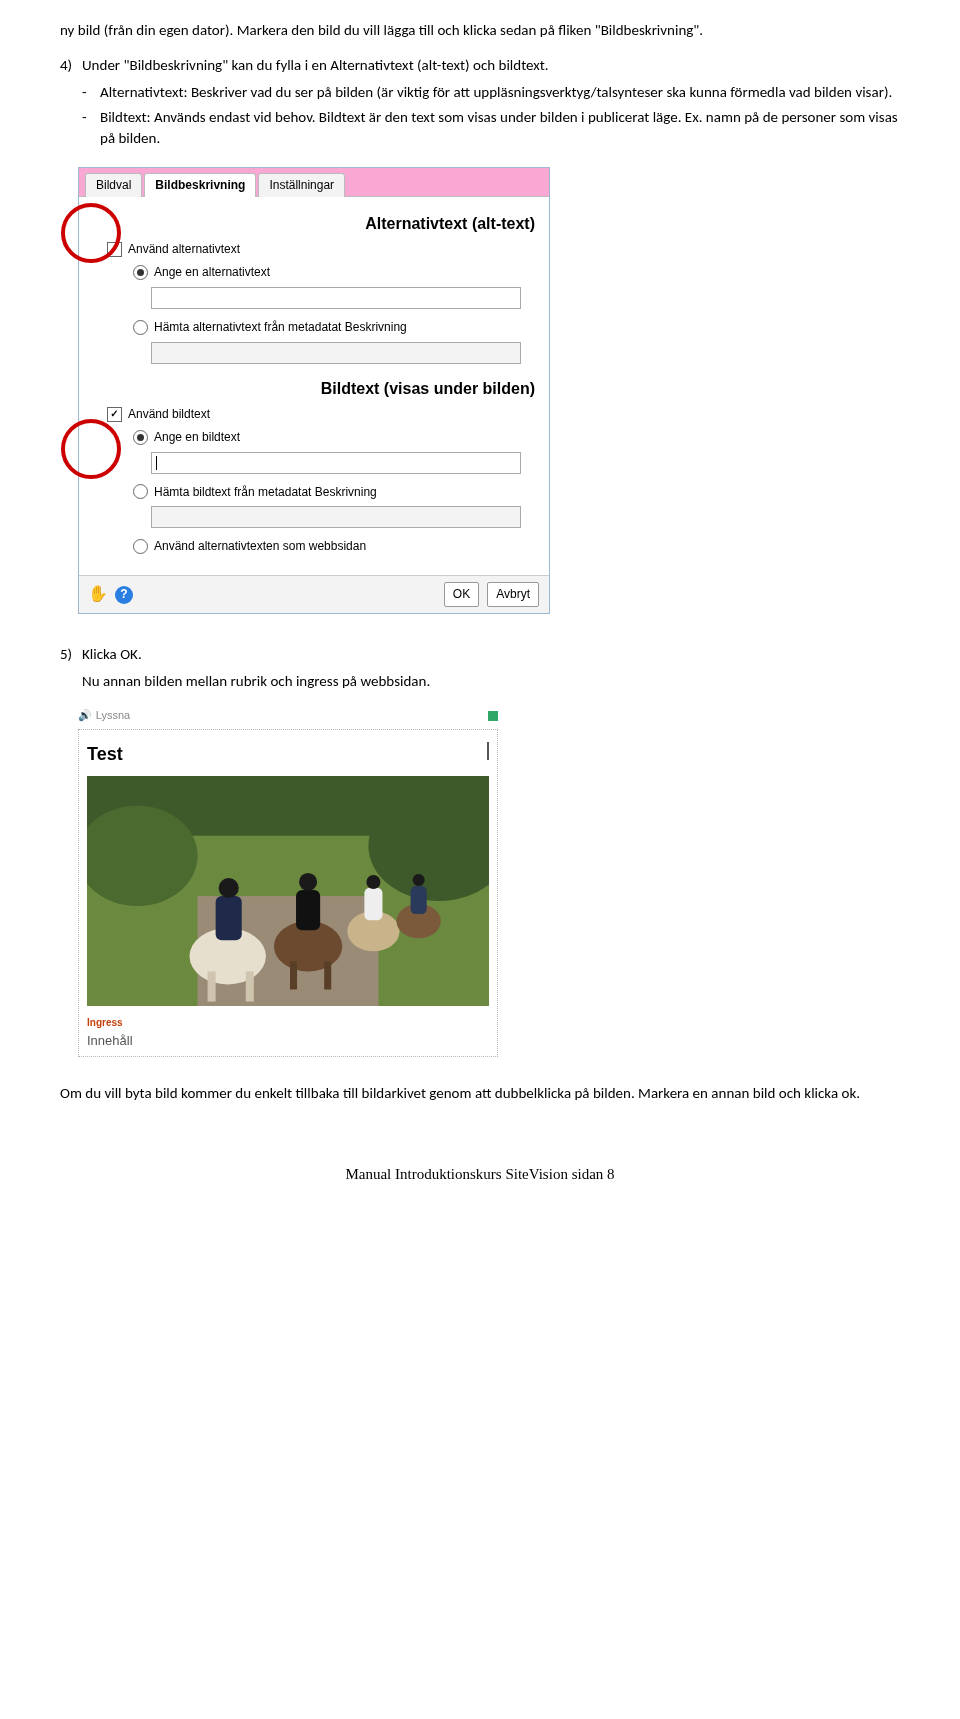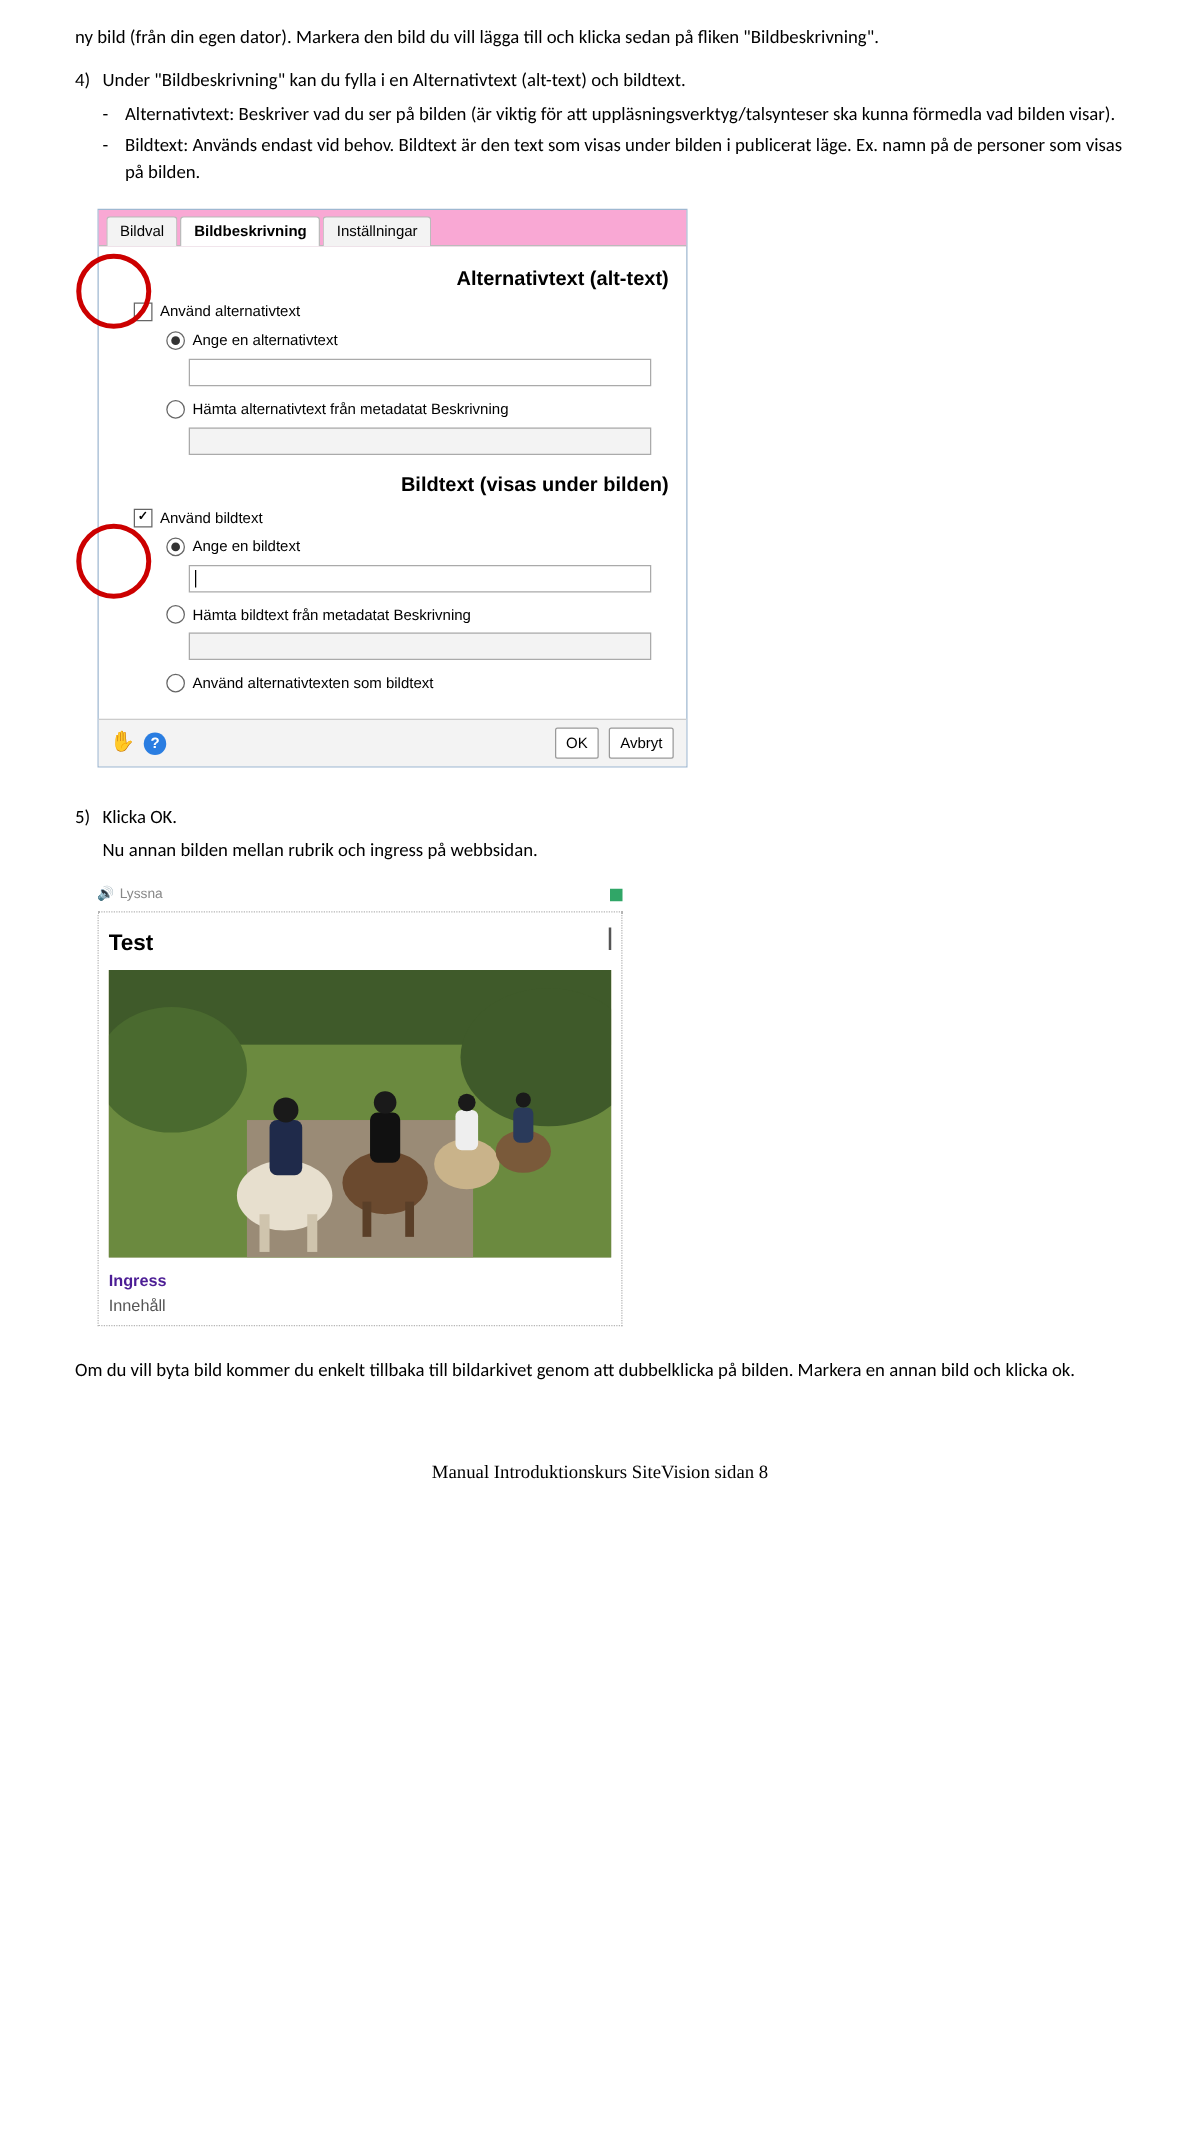--- a/index.html
+++ b/index.html
@@ -186,21 +186,21 @@
   .wp-title { font-size: 18px; font-weight: bold; margin: 4px 0 8px 0; display:flex; justify-content:space-between;}
   .wp-title .bar { width:2px; height:18px; background:#555;}
   .wp-photo {
     width: 100%;
     height: 230px;
     background: #6b7a3f;
     overflow: hidden;
     position: relative;
   }
   .wp-photo svg { width: 100%; height: 100%; display:block;}
-  .wp-ingress { font-size: 13px; font-weight: bold; margin: 10px 0 2px 0; color:#4c1d95;}
+  .wp-ingress { font-size: 10px; font-weight: bold; margin: 10px 0 2px 0; color:#c2410c;}
   .wp-innehall { font-size: 13px; color: #555; margin: 0 0 2px 0; }
 
   .footer {
     text-align: center;
     font-family: 'Times New Roman', serif;
     font-size: 15px;
     margin-top: 60px;
   }
 </style>
 </head>
@@ -262,21 +262,21 @@
     <div class="txtinput">
         <span style="border-left:1px solid #000;height:14px;"></span>
       </div>
     <div class="rad-row">
       <span class="rad"></span>
       <span>Hämta bildtext från metadatat Beskrivning</span>
     </div>
     <div class="txtinput" style="background:#f3f3f3"></div>
     <div class="rad-row">
       <span class="rad"></span>
-      <span>Använd alternativtexten som bildtext</span>
+      <span>Använd alternativtexten som webbsidan</span>
     </div>
   </div>
 
   <div class="dlg-footer">
     <span class="hand-icon">✋</span>
     <span class="help-icon">?</span>
     <span class="spacer"></span>
     <div class="dlg-btn">OK</div>
     <div class="dlg-btn">Avbryt</div>
   </div>

